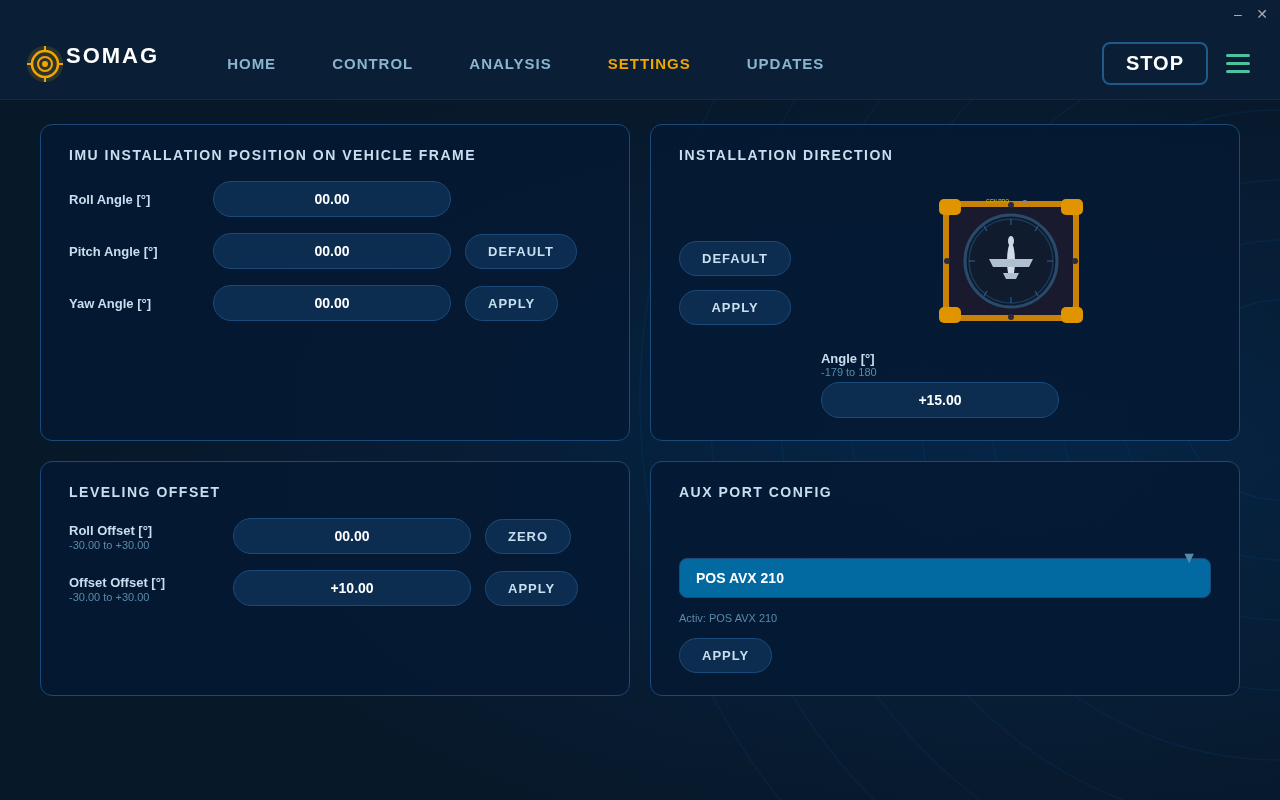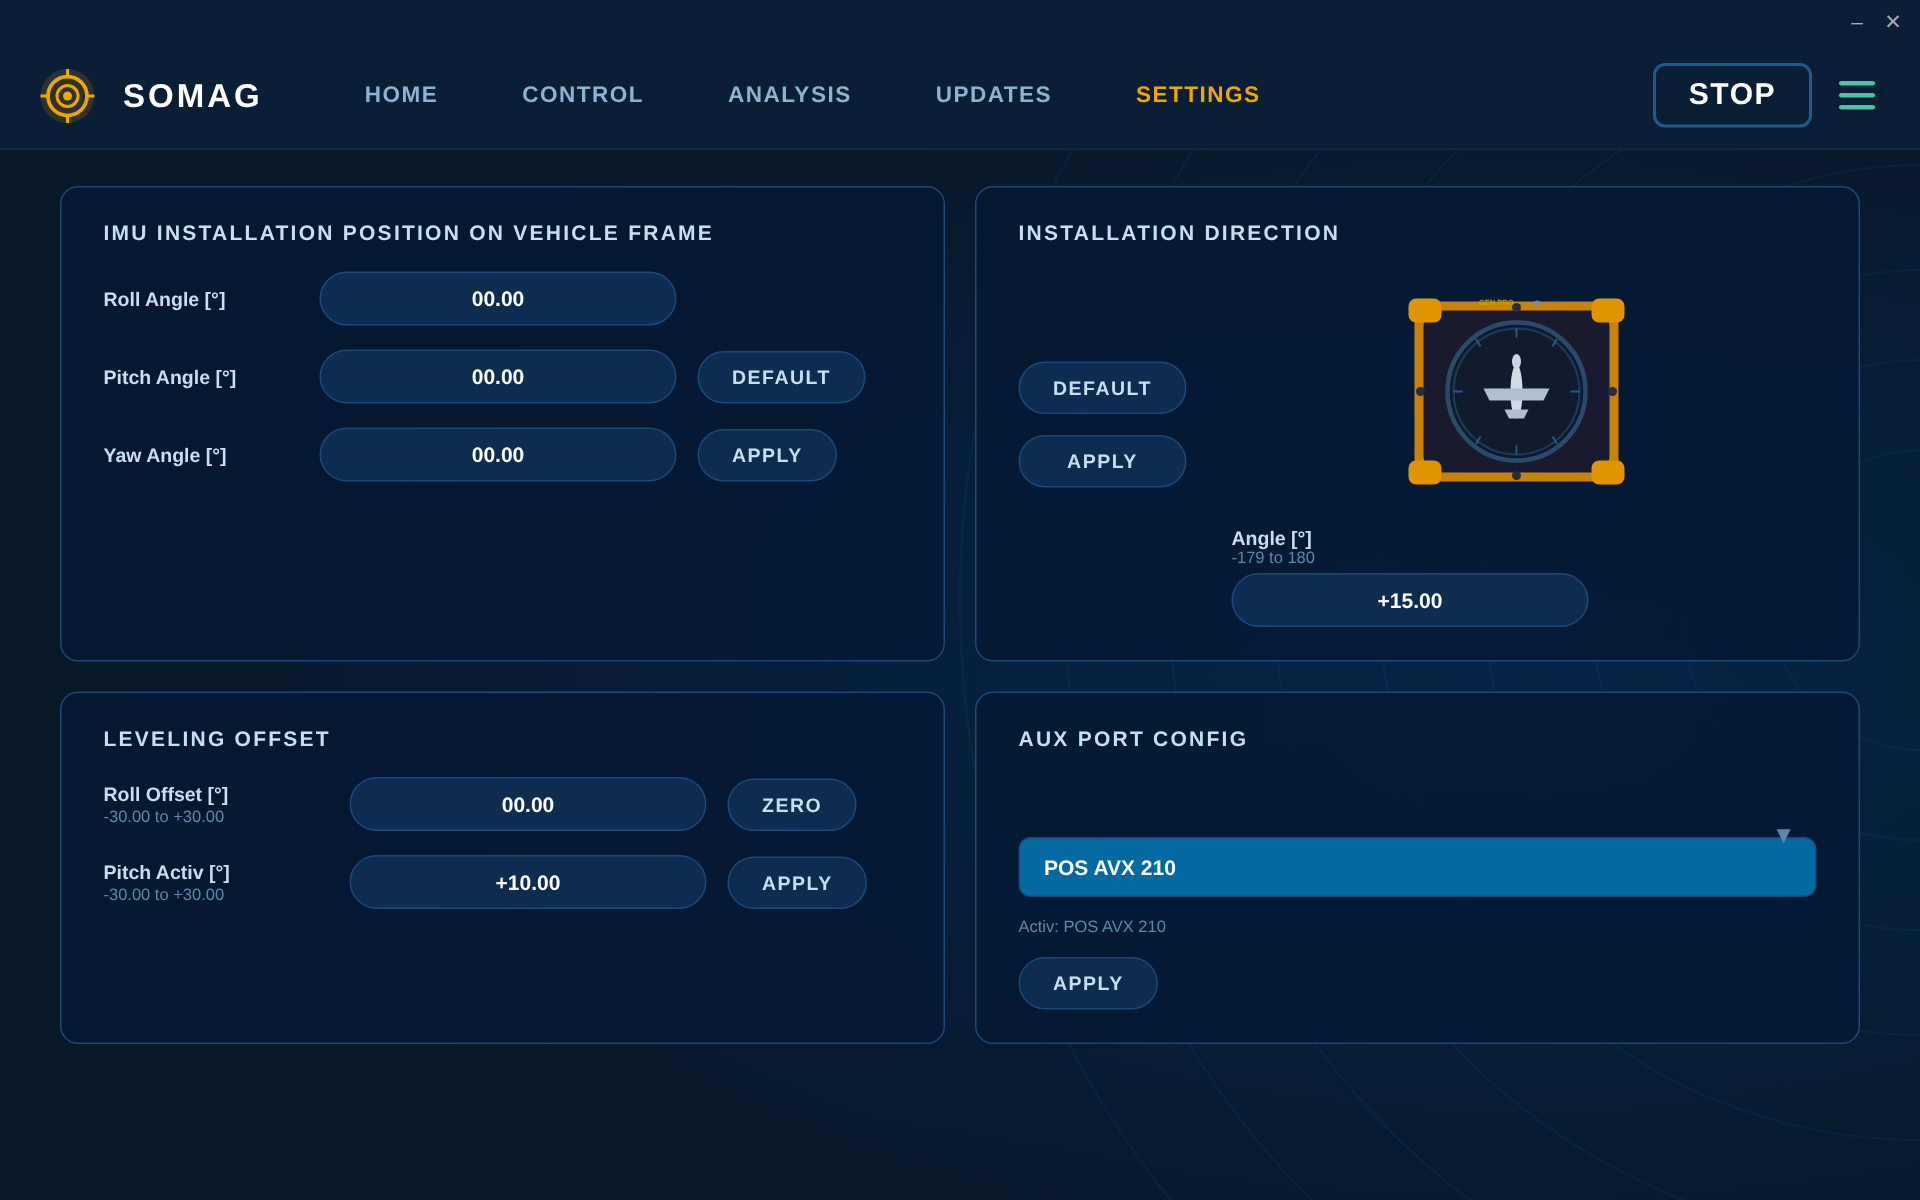--- a/index.html
+++ b/index.html
@@ -65,22 +65,22 @@
       height: 72px;
       background: #0a1f35;
       display: flex;
       align-items: center;
       padding: 0 24px;
       border-bottom: 1px solid #0d2d4a;
     }
 
     .logo-area {
       display: flex;
-      align-items: center;
-      gap: 16px;
+      align-items: flex-start;
+      gap: 0;
       margin-right: 40px;
     }
 
     .logo-icon {
       width: 42px;
       height: 42px;
     }
 
     .logo-text {
       font-size: 22px;
@@ -357,22 +357,22 @@
       <line x1="3" y1="21" x2="8" y2="21" stroke="#f0a500" stroke-width="2"></line>
       <line x1="34" y1="21" x2="39" y2="21" stroke="#f0a500" stroke-width="2"></line>
     </svg>
     <span class="logo-text">SOMAG</span>
   </div>
 
   <nav class="nav">
     <div class="nav-item">HOME</div>
     <div class="nav-item">CONTROL</div>
     <div class="nav-item">ANALYSIS</div>
+    <div class="nav-item active">SETTINGS</div>
     <div class="nav-item">UPDATES</div>
-    <div class="nav-item active">SETTINGS</div>
   </nav>
 
   <div class="nav-right">
     <button class="stop-btn">STOP</button>
     <div class="hamburger-btn">
       <div class="hamburger-line"></div>
       <div class="hamburger-line"></div>
       <div class="hamburger-line"></div>
     </div>
   </div>
@@ -474,21 +474,21 @@
       <div style="width:150px; flex-shrink:0;">
         <span class="form-label">Roll Offset [°]</span>
         <span class="form-label-sub">-30.00  to  +30.00</span>
       </div>
       <input class="input-field" type="text" value="00.00" style="">
       <button class="btn-pill">ZERO</button>
     </div>
 
     <div class="form-row">
       <div style="width:150px; flex-shrink:0;">
-        <span class="form-label">Pitch Activ [°]</span>
+        <span class="form-label">Offset Offset [°]</span>
         <span class="form-label-sub">-30.00  to  +30.00</span>
       </div>
       <input class="input-field" type="text" value="+10.00" style="">
       <button class="btn-pill">APPLY</button>
     </div>
   </div>
 
   <div class="card aux-card">
     <div class="card-title">AUX PORT CONFIG</div>
 

